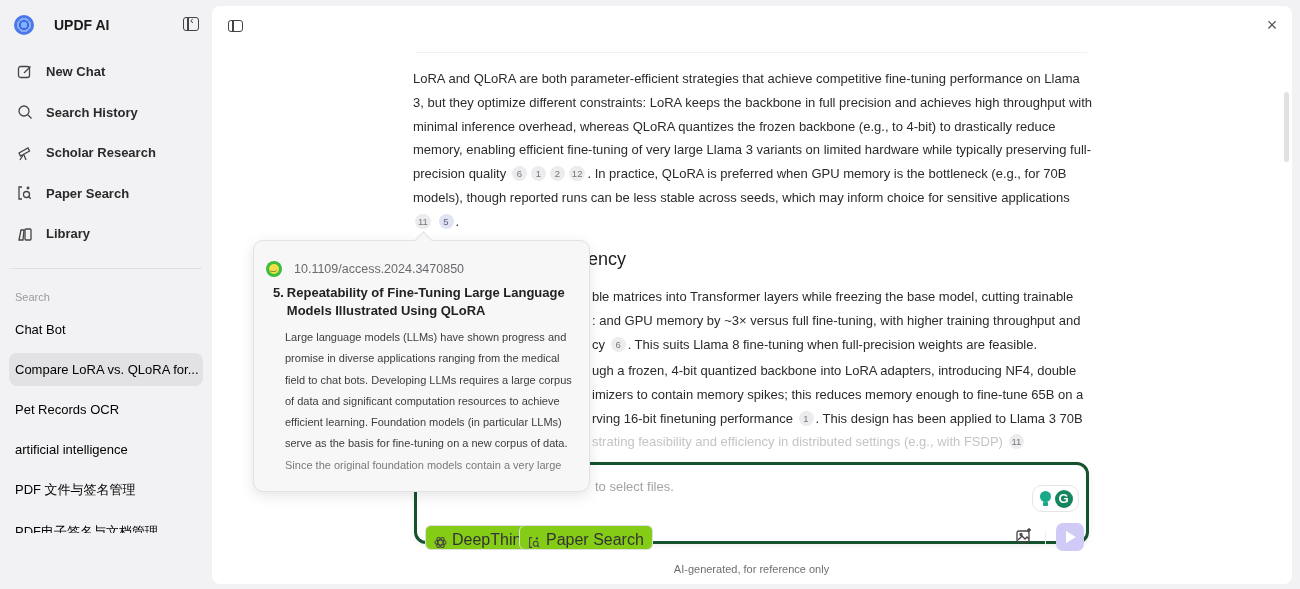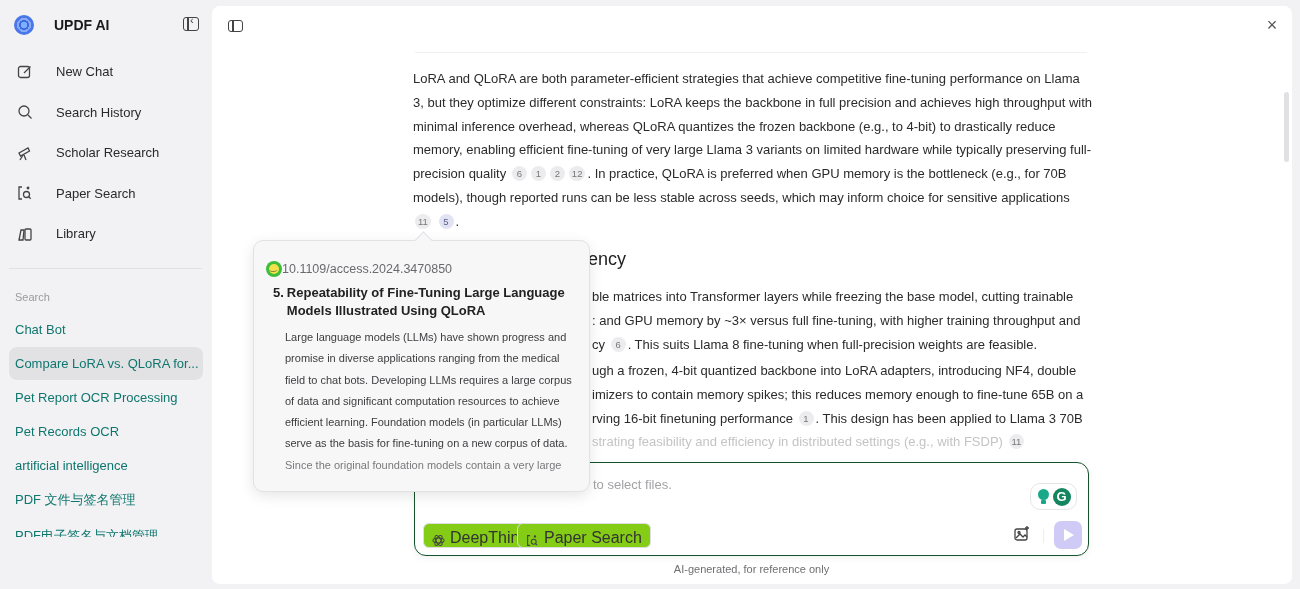--- a/index.html
+++ b/index.html
@@ -9,28 +9,28 @@
   
   .sidebar { position: absolute; left: 0; top: 0; width: 212px; height: 589px; background: #f2f2f4; }
   .brand { position: absolute; left: 14px; top: 14px; height: 22px; display: flex; align-items: center; gap: 20px; }
   .brand-logo { width: 20px; height: 20px; border-radius: 50%; background: radial-gradient(circle at 50% 50%, #7fb0ff 0 3px, #3b6de0 3px 5px, #88a9f5 5px 7px, #4a78e8 7px 10px); }
   .brand-name { font-weight: 700; font-size: 14px; color: #1a1a1a; }
   .collapse-btn { position: absolute; left: 183px; top: 17px; width: 16px; height: 14px; border: 1.5px solid #444; border-radius: 3px; }
   .collapse-btn::before { content: ""; position: absolute; left: 3px; top: 0; bottom: 0; width: 1.5px; background: #444; }
   .collapse-btn::after { content: "‹"; position: absolute; left: 6px; top: -4px; font-size: 11px; color: #444; }
 
   .nav { position: absolute; left: 8px; top: 55px; width: 195px; }
-  .nav-item { height: 33px; margin-bottom: 7.5px; display: flex; align-items: center; gap: 23px; padding-left: 9px; border-radius: 8px; font-size: 13px; color: #2a2a2a; cursor: pointer; }
+  .nav-item { height: 33px; margin-bottom: 7.5px; display: flex; align-items: center; gap: 13px; padding-left: 9px; border-radius: 8px; font-size: 13px; color: #2a2a2a; cursor: pointer; font-weight: bold; }
   .nav-icon { width: 16px; height: 16px; display: inline-flex; align-items: center; justify-content: center; }
   .nav-icon svg { width: 16px; height: 16px; }
 
   .divider { position: absolute; left: 9px; top: 268px; width: 193px; height: 1px; background: #e1e1e4; }
   .chats-label { position: absolute; left: 15px; top: 291px; font-size: 11px; color: #9b9b9f; }
   .chat-list { position: absolute; left: 9px; top: 313px; width: 194px; }
-  .chat-item { height: 33px; margin-bottom: 1px; display: flex; align-items: center; padding-left: 6px; font-size: 13px; color: #0f766e; border-radius: 8px; white-space: nowrap; overflow: hidden; cursor: pointer; }
+  .chat-item { height: 33px; margin-bottom: 7px; display: flex; align-items: center; padding-left: 6px; font-size: 13px; color: #000000; border-radius: 8px; white-space: nowrap; overflow: hidden; cursor: pointer; }
   .chat-item.active { background: #e2e2e5; }
   .chat-item.faded { height: 20px; overflow: hidden; align-items: flex-start; padding-top: 10px; }
 
   
   .main { position: absolute; left: 212px; top: 6px; width: 1080px; height: 578px; background: #fff; border-radius: 8px; }
   .panel-toggle { position: absolute; left: 16px; top: 14px; width: 15px; height: 12px; border: 1.5px solid #444; border-radius: 3px; }
   .panel-toggle::before { content: ""; position: absolute; left: 3px; top: 0; bottom: 0; width: 1.5px; background: #444; }
   .close-btn { position: absolute; right: 12px; top: 11px; width: 16px; height: 16px; font-size: 18px; line-height: 16px; color: #555; text-align: center; cursor: pointer; }
   .scrollbar { position: absolute; right: 3px; top: 86px; width: 5px; height: 70px; background: #e1e1e3; border-radius: 3px; }
 
@@ -41,30 +41,30 @@
   .cite { display: inline-block; min-width: 15px; height: 15px; padding: 0 3px; margin: 0 2px; border-radius: 8px; background: #ececee; color: #777; font-size: 9.5px; line-height: 15px; text-align: center; vertical-align: 1px; }
   .cite.active { background: #e1e3f3; color: #5a5f8a; }
   .section-title { position: absolute; left: 372px; top: 243px; font-size: 18px; color: #222; }
   .para2 { position: absolute; left: 380px; top: 279px; width: 500px; font-size: 13px; line-height: 23.8px; color: #2b2b2b; white-space: nowrap; }
   .para3 { position: absolute; left: 380px; top: 353px; width: 500px; font-size: 13px; line-height: 23.8px; color: #2b2b2b; white-space: nowrap; }
   .para3 .fade { color: #c4c4c6; }
 
   
   .popup { position: absolute; left: 253px; top: 240px; width: 337px; height: 252px; background: #f7f7f8; border: 1px solid #e2e2e5; border-radius: 10px; box-shadow: 0 4px 14px rgba(0,0,0,0.10); z-index: 10; }
   .popup::before { content: ""; position: absolute; left: 163px; top: -7px; width: 12px; height: 12px; background: #f7f7f8; border-left: 1px solid #e2e2e5; border-top: 1px solid #e2e2e5; transform: rotate(45deg); }
-  .popup-doi { position: absolute; left: 12px; top: 20px; display: flex; align-items: center; gap: 0; font-size: 12.5px; color: #6a6a6e; text-align: center; }
+  .popup-doi { position: absolute; left: 12px; top: 20px; display: flex; align-items: center; gap: 12px; font-size: 12.5px; color: #6a6a6e; text-align: center; }
   .doi-icon { width: 16px; height: 16px; border-radius: 50%; background: #3dbd3b; position: relative; }
   .doi-icon::before { content: ""; position: absolute; left: 3px; top: 3px; width: 10px; height: 10px; border-radius: 50%; background: #f2e14a; }
   .doi-icon::after { content: "‿"; position: absolute; left: 4px; top: 2px; font-size: 8px; color: #333; }
   .popup-title { position: absolute; left: 19px; top: 43px; width: 300px; display: flex; gap: 3px; font-size: 13px; font-weight: 700; color: #222; line-height: 17.5px; }
   .popup-abstract { position: absolute; left: 31px; top: 86px; width: 295px; font-size: 11px; line-height: 21.3px; color: #3d3d3f; }
   .popup-abstract .dim { color: #7a7a7c; }
 
   
-  .input-box { position: absolute; left: 414px; top: 462px; width: 675px; height: 94px; background: #fff; border: 1px solid #14532d; border-radius: 12px; box-shadow: 0 2px 6px rgba(0,0,0,0.06); }
+  .input-box { position: absolute; left: 414px; top: 462px; width: 675px; height: 82px; background: #fff; border: 3px solid #14532d; border-radius: 12px; box-shadow: 0 2px 6px rgba(0,0,0,0.06); }
   .input-field { position: absolute; left: 18px; top: 14px; width: 580px; border: none; outline: none; font-size: 13px; color: #333; background: transparent; font-family: "Liberation Sans", sans-serif; }
   .input-field::placeholder { color: #a3a3a6; }
   .ext-icons { position: absolute; left: 615px; top: 20px; width: 47px; height: 27px; border: 1px solid #e5e5e7; border-radius: 10px; display: flex; align-items: center; justify-content: center; gap: 3px; }
   .bulb-icon { width: 13px; height: 16px; position: relative; }
   .bulb-icon::before { content: ""; position: absolute; left: 1px; top: 0; width: 11px; height: 11px; border-radius: 50%; background: #19a98a; }
   .bulb-icon::after { content: ""; position: absolute; left: 4px; top: 11px; width: 5px; height: 4px; background: #19a98a; border-radius: 1px; }
   .g-icon { width: 18px; height: 18px; border-radius: 50%; background: #14865f; color: #fff; font-size: 13px; font-weight: 700; line-height: 18px; text-align: center; }
   .pill-btn { position: absolute; top: 60px; height: 25px; border: 1px solid #dedee1; border-radius: 6px; display: flex; align-items: flex-end; gap: 5px; padding: 0 8px; font-size: 16px; color: #333; background: #84cc16; cursor: pointer; }
   .pill-btn.deep { left: 8px; }
   .pill-btn.paper { left: 102px; }
@@ -134,21 +134,20 @@
       <span>Library</span>
     </div>
   </nav>
 
   <div class="divider"></div>
   <div class="chats-label">Search</div>
 
   <div class="chat-list">
     <div class="chat-item">Chat Bot</div>
     <div class="chat-item active">Compare LoRA vs. QLoRA for...</div>
-    <div class="chat-item">Pet Report OCR Processing</div>
     <div class="chat-item">Pet Records OCR</div>
     <div class="chat-item">artificial intelligence</div>
     <div class="chat-item">PDF 文件与签名管理</div>
     <div class="chat-item faded">PDF电子签名与文档管理</div>
   </div>
 </aside>
 
 <main class="main">
   <div class="panel-toggle"></div>
   <div class="close-btn">×</div>

